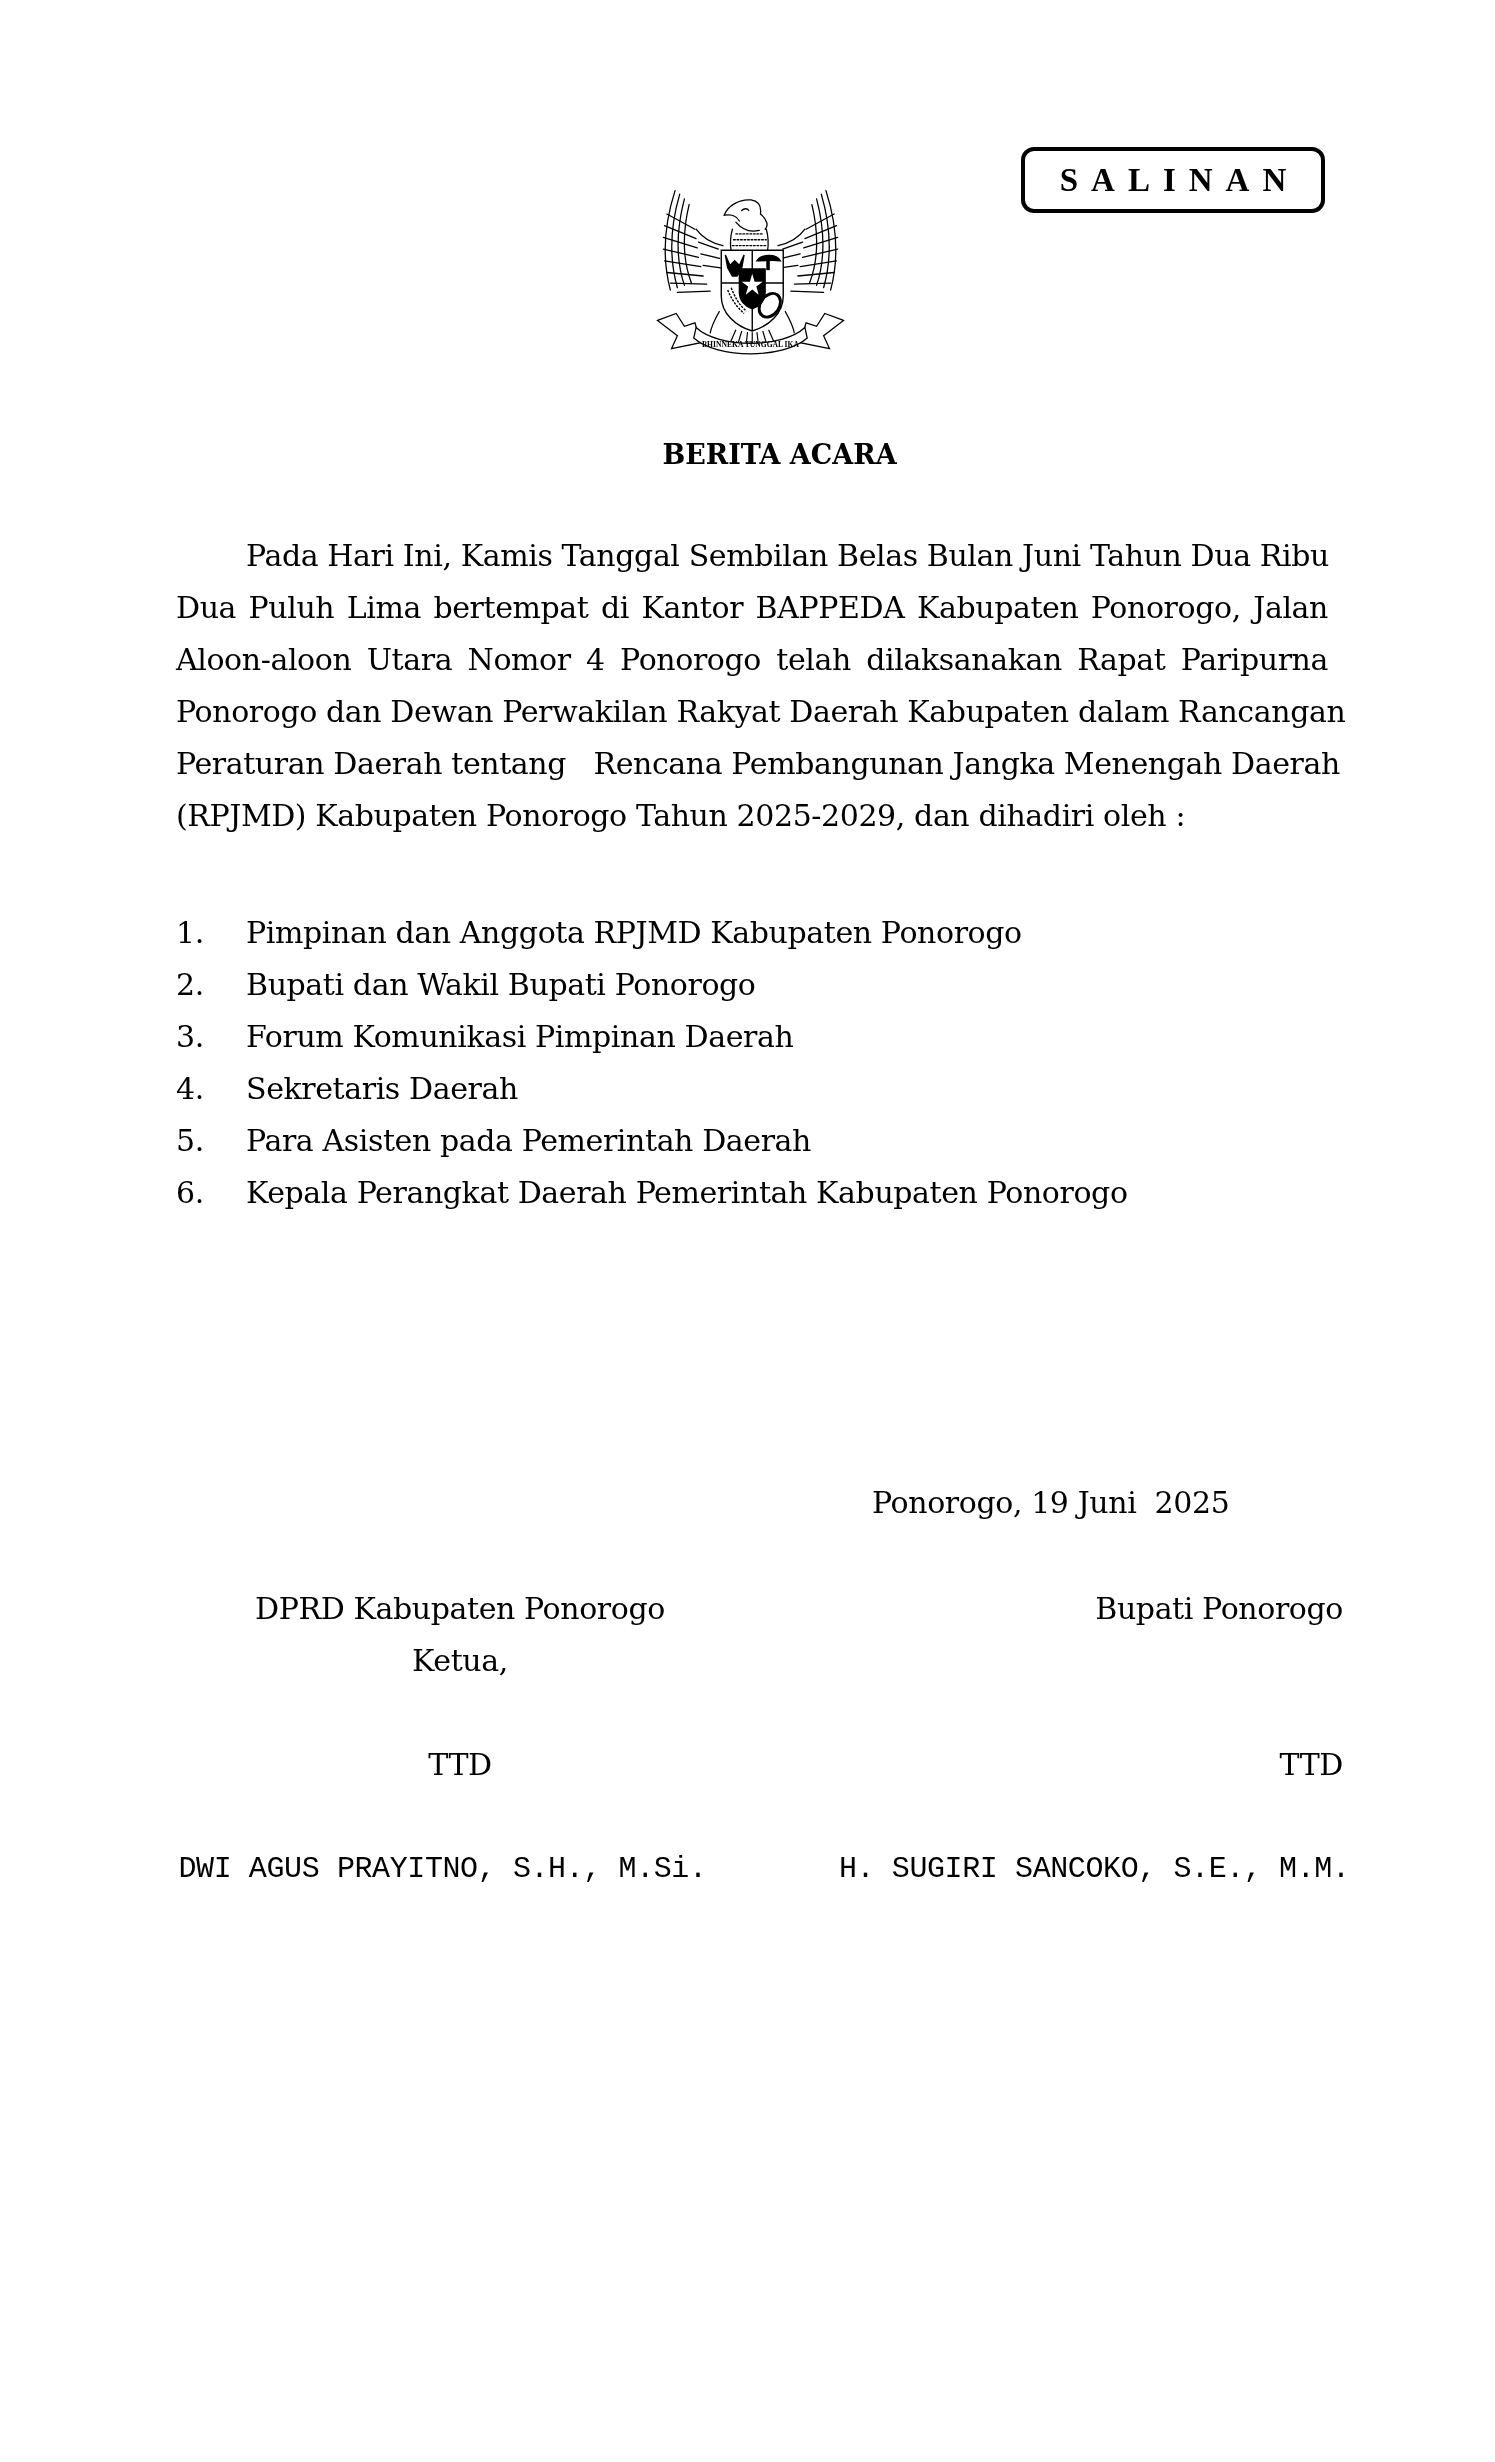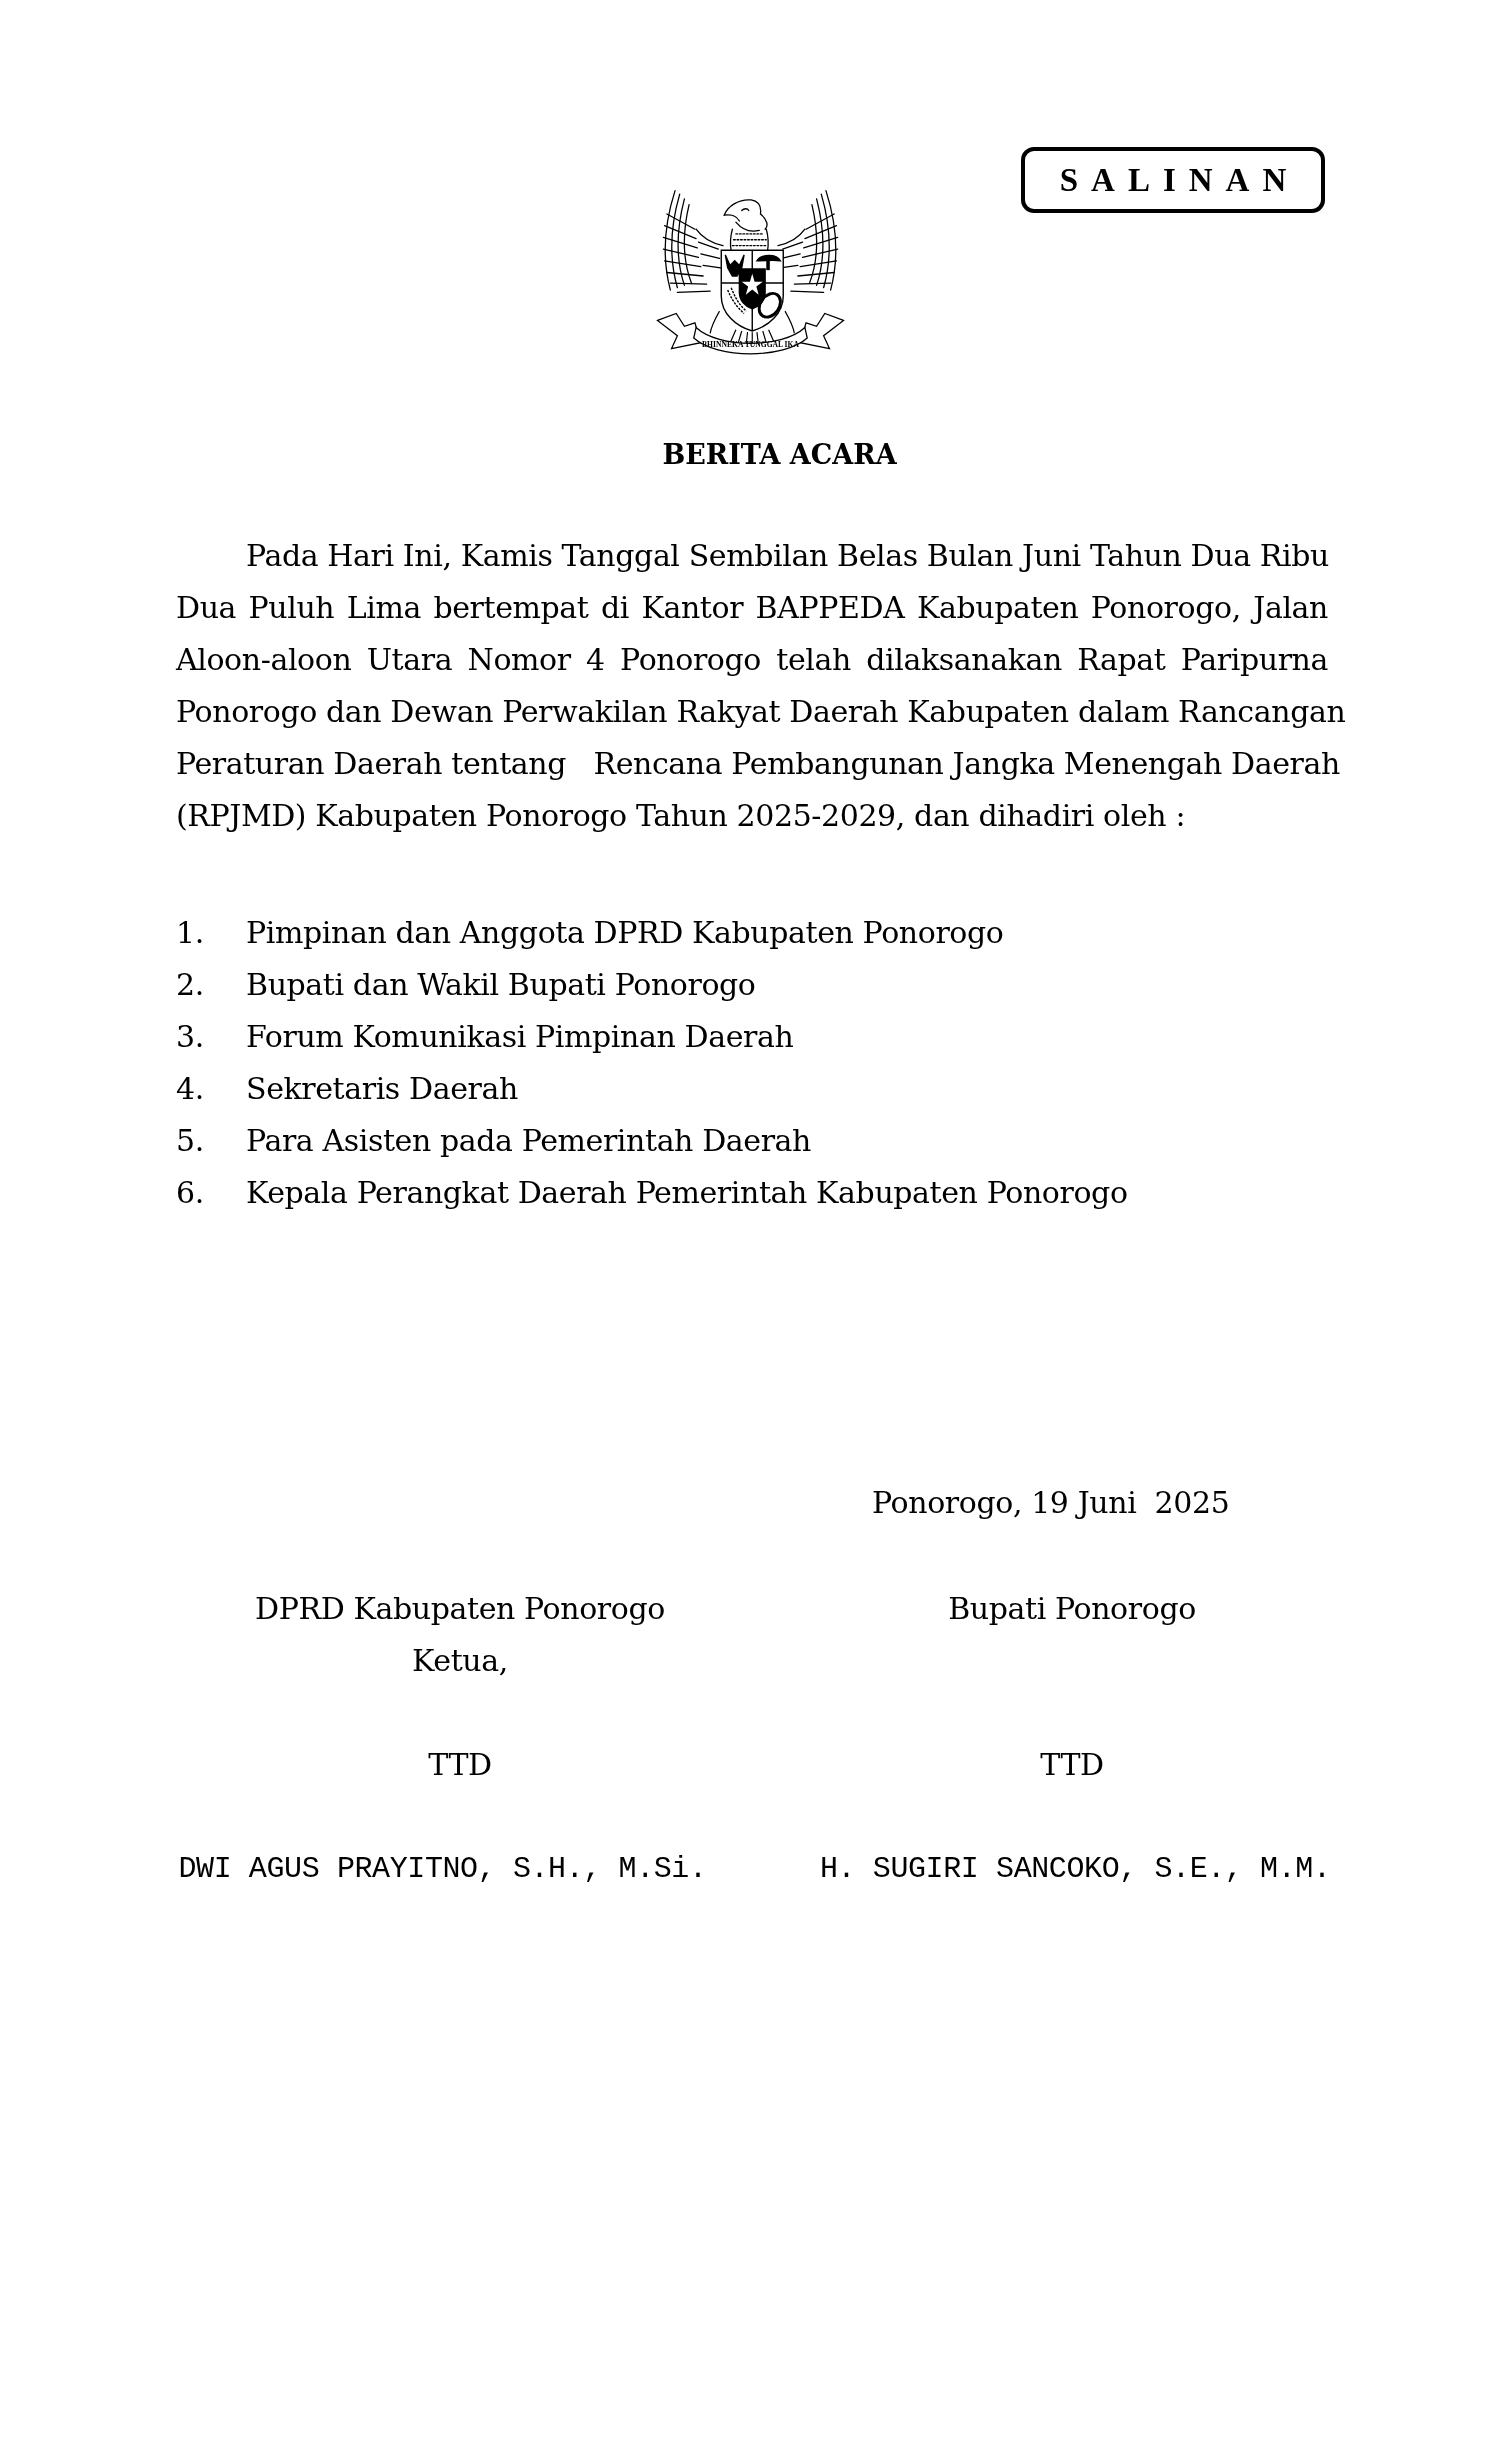--- a/index.html
+++ b/index.html
@@ -128,21 +128,21 @@
       position: absolute;
       top: 1583px;
       width: 504px;
       font-size: 30px;
       line-height: 52px;
       letter-spacing: -0.4px;
       text-align: center;
       white-space: nowrap;
     }
     .sig-left { left: 208px; width: 504px; }
-    .sig-right { left: 820px; width: 504px; }
+    .sig-right { left: 839px; width: 504px; text-align: right; }
     .sig-left .sig-name { margin-left: -35px; }
     .sig-col .sig-org { display: block; }
     .sig-col .sig-role { display: block; height: 52px; }
     .sig-col .sig-ttd { display: block; margin-top: 52px; }
     .sig-col .sig-name { display: block; margin-top: 52px; font-family: Liberation Mono, monospace; }
   </style>
 </head>
 <body>
 
 <div class="page">
@@ -246,21 +246,21 @@
     <span class="line">Dua Puluh Lima bertempat di Kantor BAPPEDA Kabupaten Ponorogo, Jalan</span>
     <span class="line">Aloon-aloon Utara Nomor 4 Ponorogo telah dilaksanakan Rapat Paripurna</span>
     <span class="line">Ponorogo dan Dewan Perwakilan Rakyat Daerah Kabupaten dalam Rancangan</span>
     <span class="line" style="white-space:pre;">Peraturan Daerah tentang   Rencana Pembangunan Jangka Menengah Daerah</span>
     <span class="line last">(RPJMD) Kabupaten Ponorogo Tahun 2025-2029, dan dihadiri oleh :</span>
   </div>
 
   <ol class="attendee-list">
     <li>
       <span class="num">1.</span>
-      <span>Pimpinan dan Anggota DPRD Kabupaten Ponorogo</span>
+      <span>Pimpinan dan Anggota RPJMD Kabupaten Ponorogo</span>
     </li>
     <li>
       <span class="num">2.</span>
       <span>Bupati dan Wakil Bupati Ponorogo</span>
     </li>
     <li>
       <span class="num">3.</span>
       <span>Forum Komunikasi Pimpinan Daerah</span>
     </li>
     <li>

